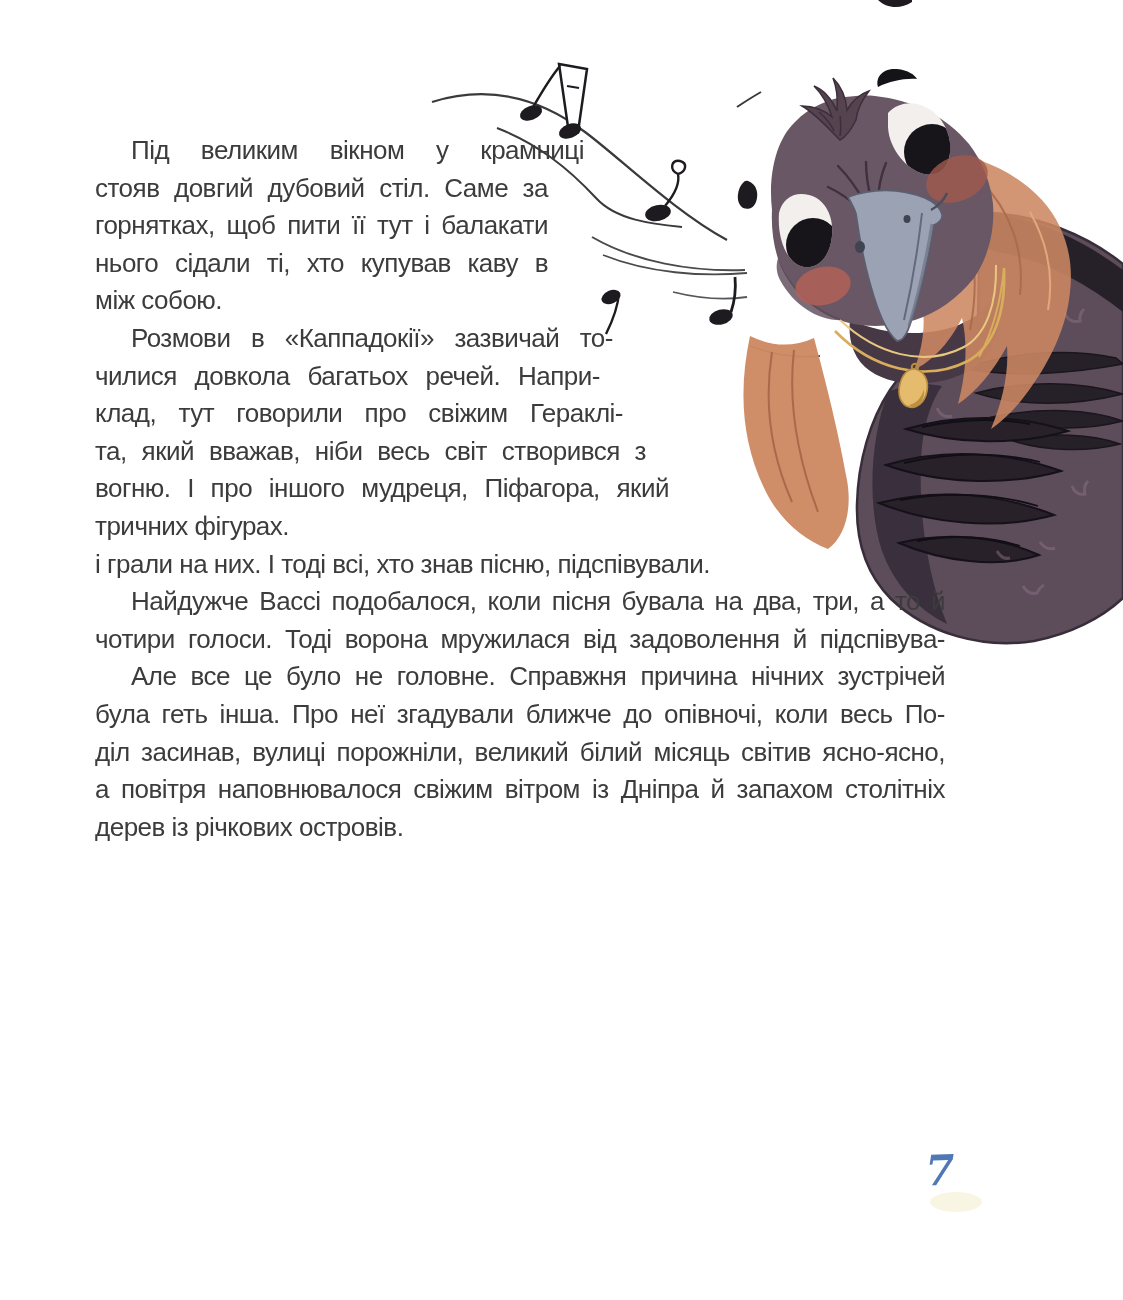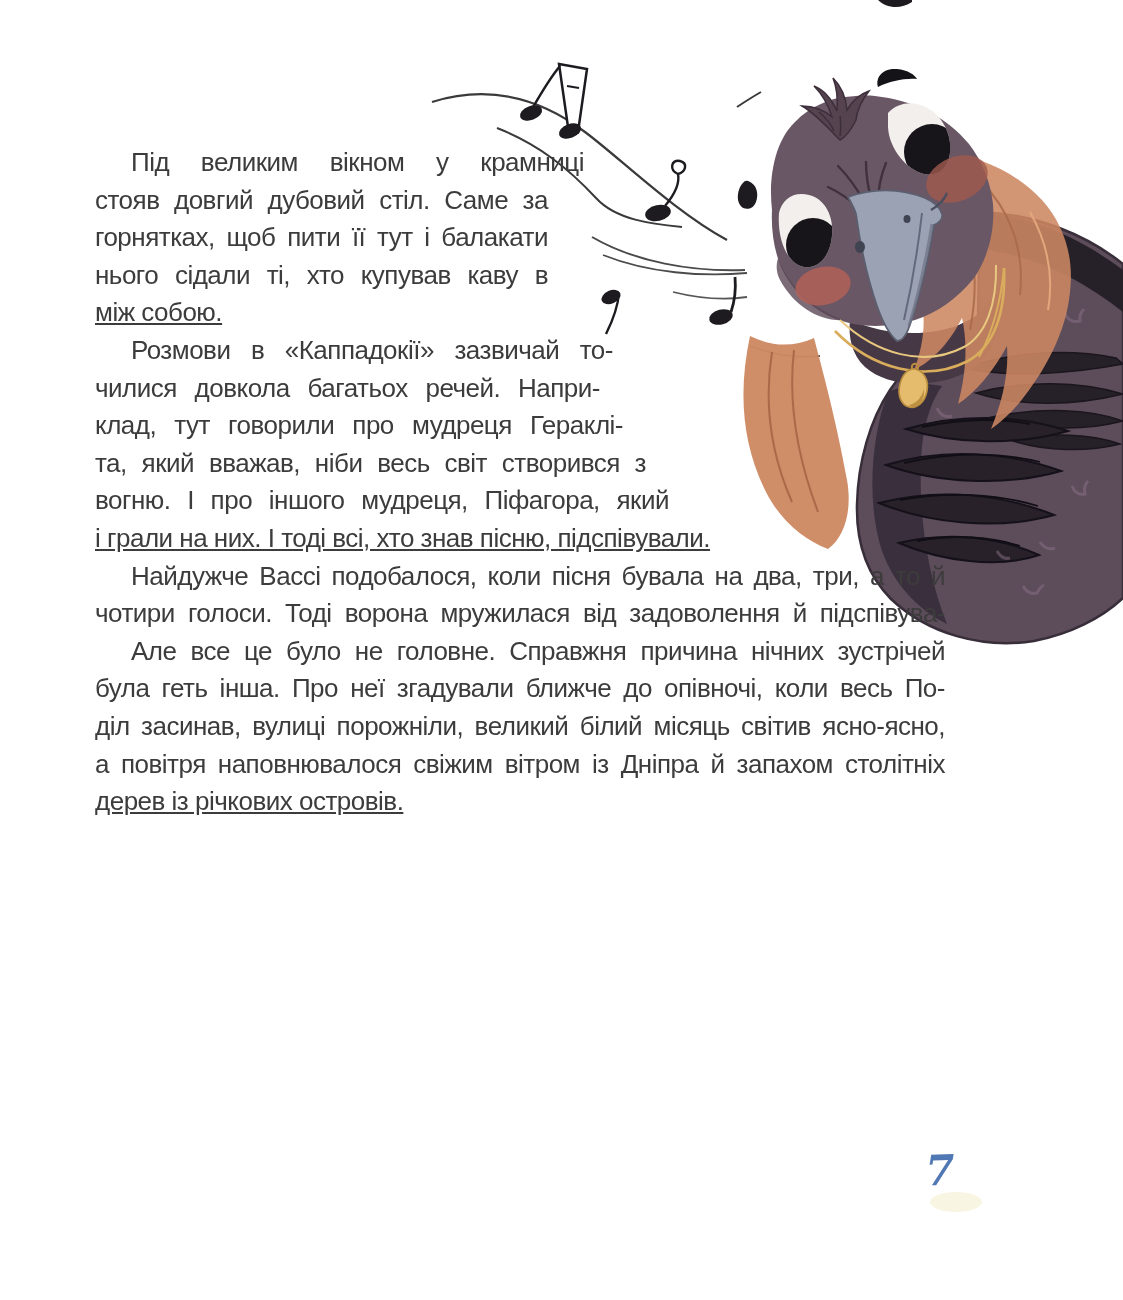--- a/index.html
+++ b/index.html
@@ -1,23 +1,23 @@
 <!DOCTYPE html>
 <html><head>
 <meta charset="utf-8">
 <style>
   html,body{margin:0;padding:0;}
   body{width:1123px;height:1300px;background:#ffffff;position:relative;overflow:hidden;
        font-family:"Liberation Sans",sans-serif;}
   .art{position:absolute;left:420px;top:0;width:703px;height:700px;pointer-events:none;}
-  .text-block{position:absolute;left:95px;top:144px;width:850px;}
+  .text-block{position:absolute;left:95px;top:132px;width:850px;}
   .ln{height:37.6px;line-height:37.6px;font-size:26px;letter-spacing:-0.5px;color:#3d3c3c;
       white-space:normal;overflow:visible;}
   .j{text-align:justify;text-align-last:justify;}
-  .last{text-align:left;text-decoration:underline;}
+  .last{text-align:left;}
   .ind{padding-left:36px;}
   .w453{width:453px}.w482{width:482px}.w505{width:505px}.w528{width:528px}
   .w551{width:551px}.w574{width:574px}.w620{width:620px}.w742{width:742px}
   .pagenum{position:absolute;left:903px;top:1146px;width:74px;text-align:center;
            font-family:"DejaVu Serif",serif;font-style:italic;font-weight:bold;
            font-size:42px;color:#4f78b4;transform:rotate(-2deg);}
   .smudge{position:absolute;left:930px;top:1192px;width:52px;height:20px;border-radius:50%;
           background:#f3ecca;opacity:.55;}
 </style>
 </head>
@@ -146,23 +146,24 @@
   <div>
     <div class="ln j ind w453">Під великим вікном у крамниці</div>
     <div class="ln j w453">стояв довгий дубовий стіл. Саме за</div>
     <div class="ln j w453">горнятках, щоб пити її тут і балакати</div>
     <div class="ln j w453">нього сідали ті, хто купував каву в</div>
     <div class="ln last">між собою.</div>
   </div>
   <div>
     <div class="ln j ind w482">Розмови в «Каппадокії» зазвичай то-</div>
     <div class="ln j w505">чилися довкола багатьох речей. Напри-</div>
-    <div class="ln j w528">клад, тут говорили про мудреця Гераклі-</div>
+    <div class="ln j w528">клад, тут говорили про свіжим Гераклі-</div>
     <div class="ln j w551">та, який вважав, ніби весь світ створився з</div>
     <div class="ln j w574">вогню. І про іншого мудреця, Піфагора, який</div>
+    <div class="ln last">тричних фігурах.</div>
   </div>
   <div>
     <div class="ln last">і грали на них. І тоді всі, хто знав пісню, підспівували.</div>
   </div>
   <div>
     <div class="ln j ind">Найдужче Вассі подобалося, коли пісня бувала на два, три, а то й</div>
     <div class="ln j">чотири голоси. Тоді ворона мружилася від задоволення й підспівува-</div>
   </div>
   <div>
     <div class="ln j ind">Але все це було не головне. Справжня причина нічних зустрічей</div>

